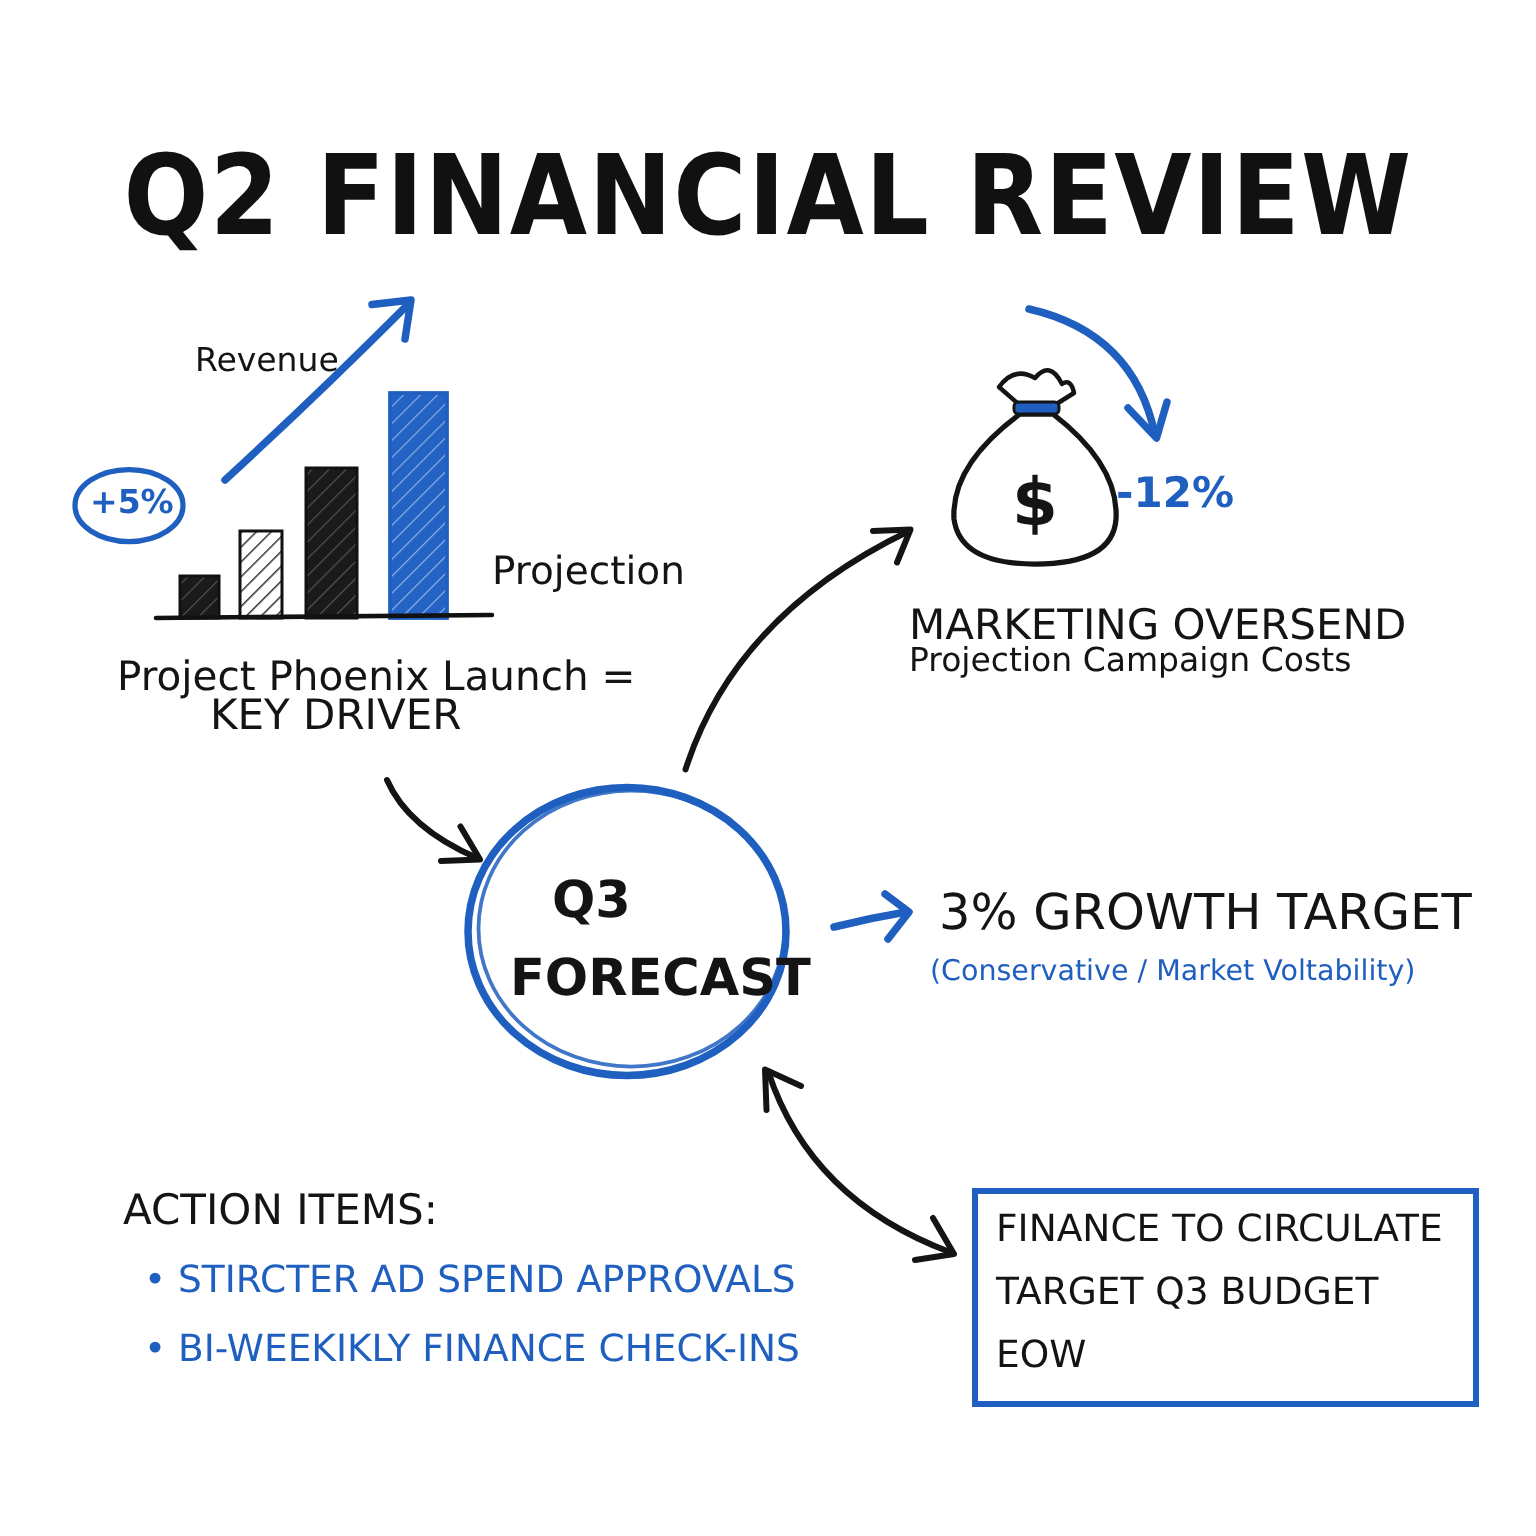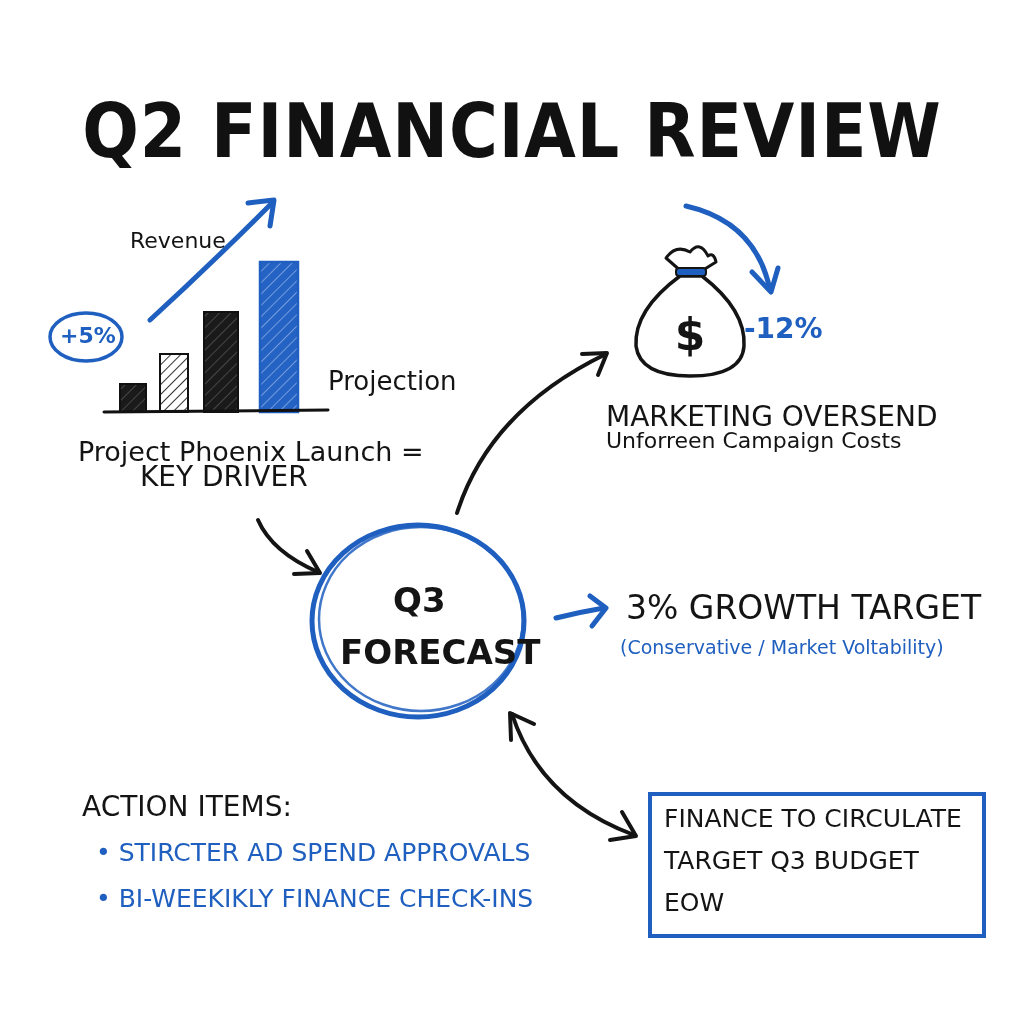--- a/index.html
+++ b/index.html
@@ -96,23 +96,23 @@
 <div class="abs title">Q2 FINANCIAL REVIEW</div>
 
 <div class="abs txt black" style="left:130px; top:228px; font-size:22px;">Revenue</div>
 <div class="abs txt blue" style="left:60px; top:323px; font-size:22px; font-weight:bold;">+5%</div>
 <div class="abs txt black" style="left:328px; top:366px; font-size:26px;">Projection</div>
 <div class="abs txt black" style="left:66px; top:436px; font-size:27px;margin-left:12px;">Project Phoenix Launch =</div>
 <div class="abs txt black" style="left:140px; top:460px; font-size:28px;">KEY DRIVER</div>
 
 <div class="abs txt blue" style="left:744px; top:312px; font-size:28px; font-weight:bold;">-12%</div>
 <div class="abs txt black" style="left:606px; top:400px; font-size:28px;">MARKETING OVERSEND</div>
-<div class="abs txt black" style="left:606px; top:428px; font-size:22px;">Unforreen Campaign Costs</div>
+<div class="abs txt black" style="left:606px; top:428px; font-size:22px;">Projection Campaign Costs</div>
 
-<div class="abs txt black" style="left:393px; top:580px; font-size:34px; font-weight:bold;">Q3</div>
+<div class="abs txt black" style="left:368px; top:580px; font-size:34px; font-weight:bold;">Q3</div>
 <div class="abs txt black" style="left:340px; top:632px; font-size:34px; font-weight:bold;">FORECAST</div>
 
 <div class="abs txt black" style="left:626px; top:588px; font-size:33px;">3% GROWTH TARGET</div>
 <div class="abs txt blue" style="left:620px; top:636px; font-size:19px;">(Conservative / Market Voltability)</div>
 
 <div class="abs txt black" style="left:82px; top:790px; font-size:28px;">ACTION ITEMS:</div>
 <div class="abs txt blue bullet" style="left:96px; top:838px; font-size:25px;">STIRCTER AD SPEND APPROVALS</div>
 <div class="abs txt blue bullet" style="left:96px; top:884px; font-size:25px;">BI-WEEKIKLY FINANCE CHECK-INS</div>
 
 <div class="abs txt black" style="left:664px; top:804px; font-size:25px;">FINANCE TO CIRCULATE</div>

